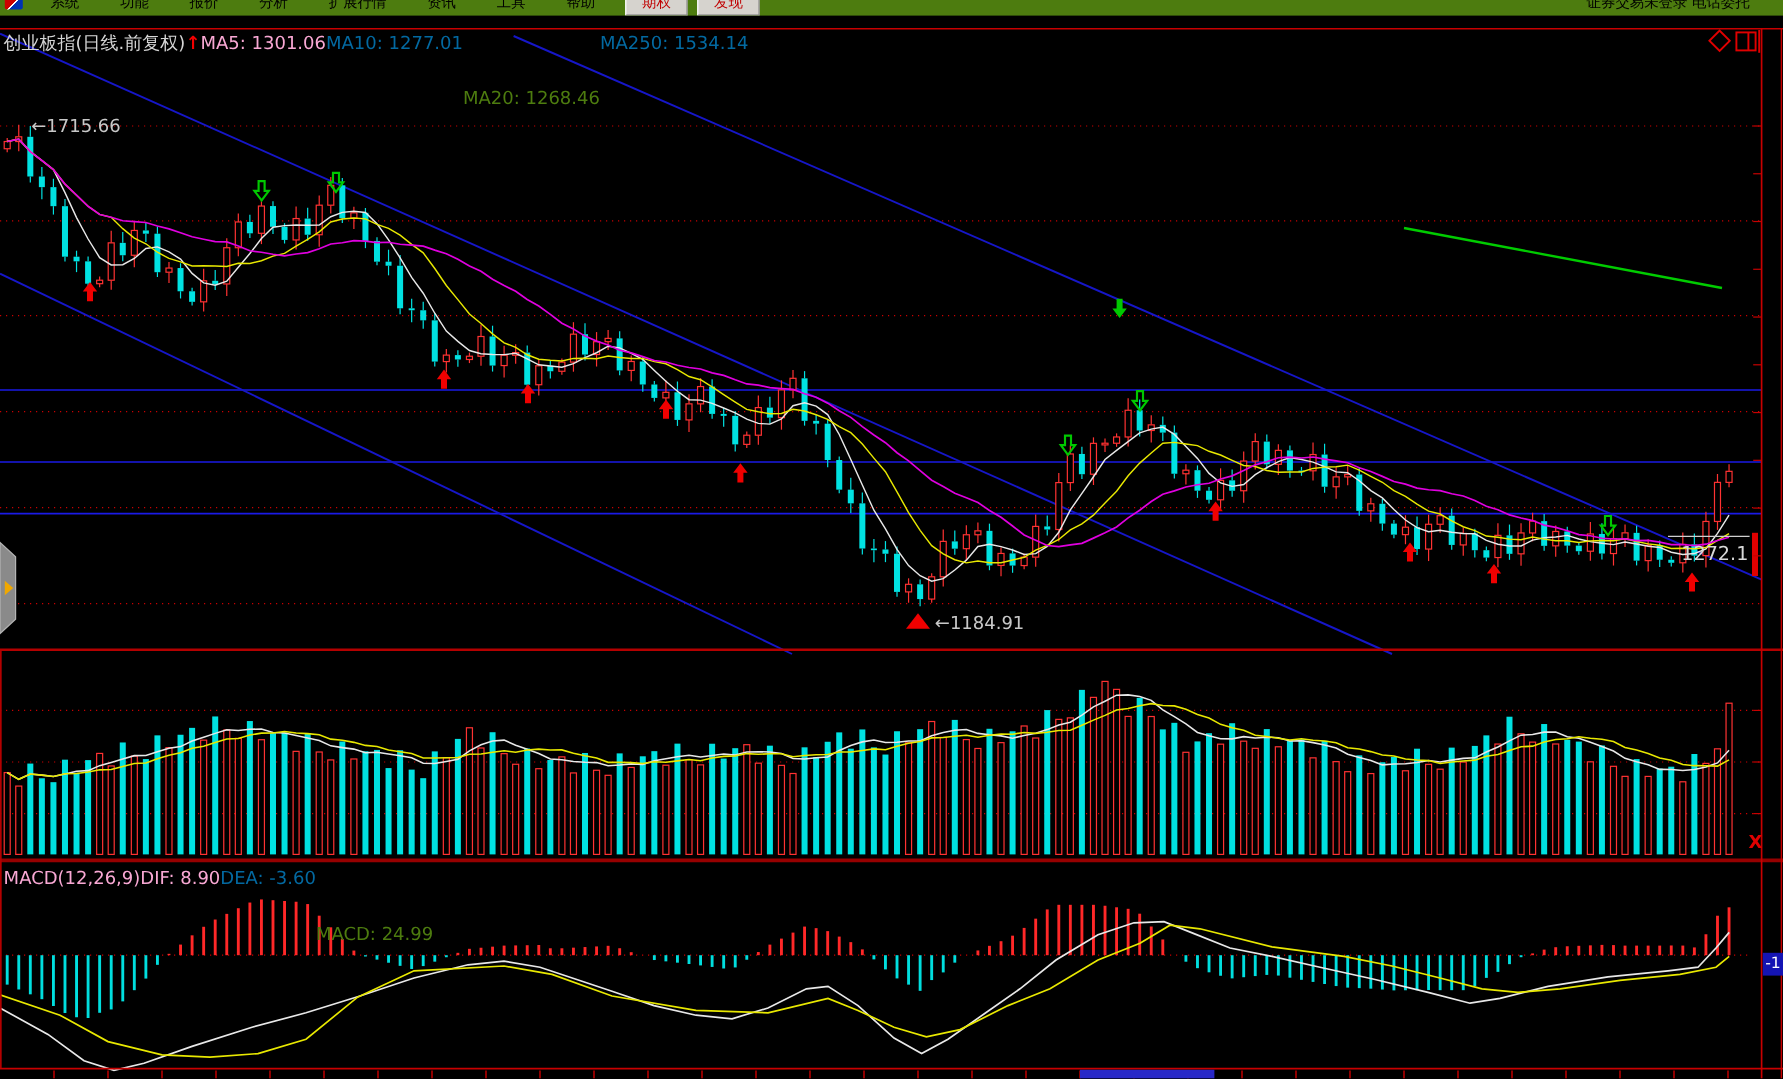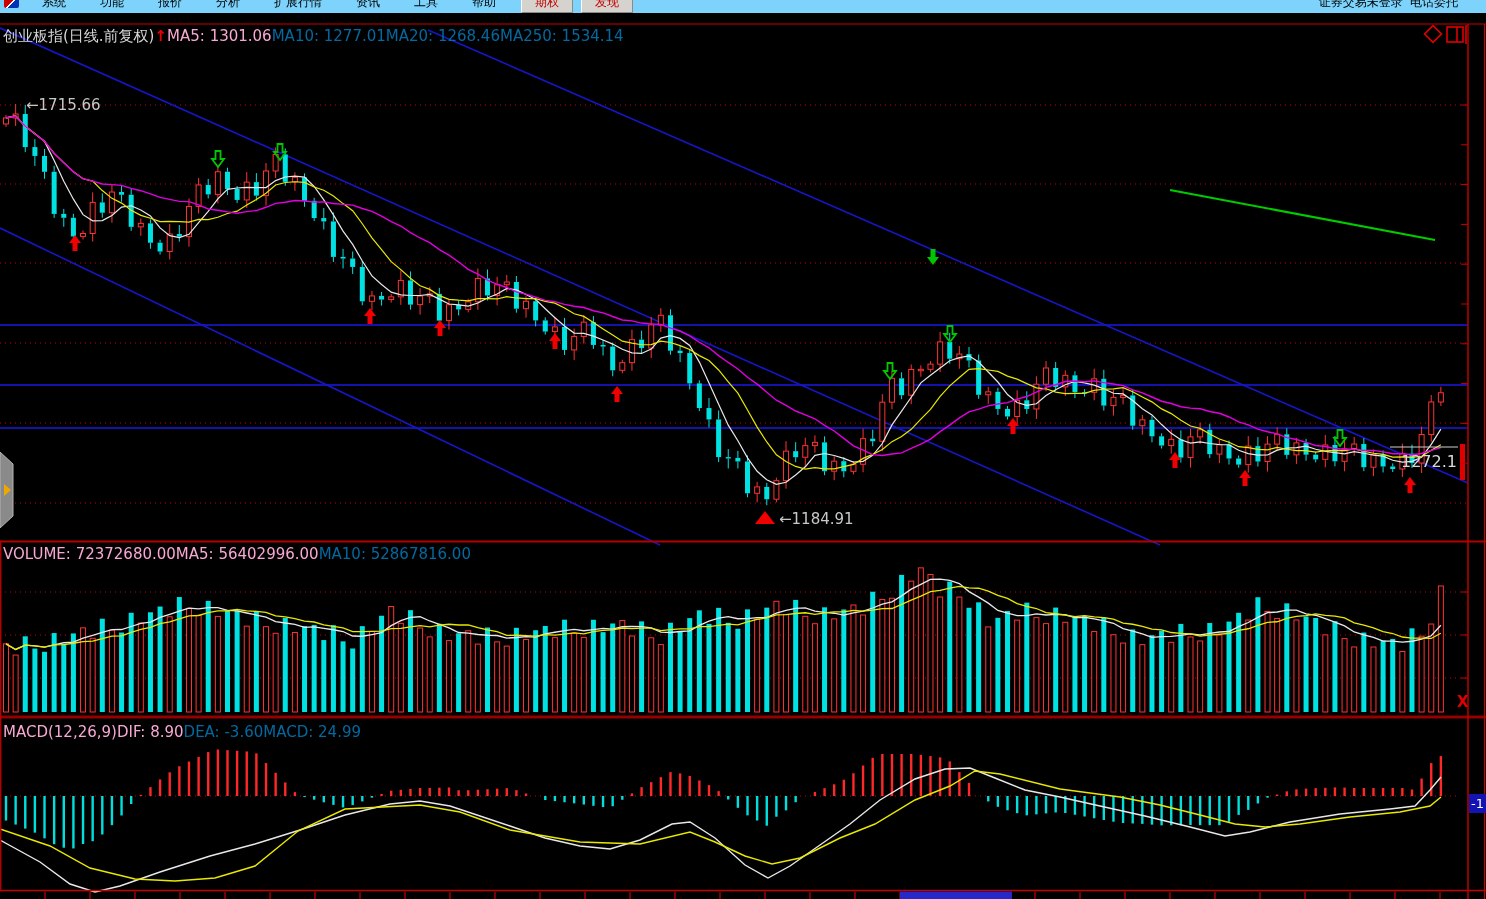--- a/index.html
+++ b/index.html
@@ -1,36 +1,36 @@
 <!DOCTYPE html>
 <html><head>
 <meta charset="utf-8">
 <style>
   html,body{margin:0;padding:0;background:#000;}
   #app{position:relative;width:1486px;height:899px;background:#000;overflow:hidden;
        font-family:"DejaVu Sans","Liberation Sans",sans-serif;}
   
-  .menubar{position:absolute;top:0;left:0;width:1486px;height:13px;background:#7dd3fc;overflow:hidden;font-family:Liberation Mono, monospace;}
+  .menubar{position:absolute;top:0;left:0;width:1486px;height:13px;background:#4d7c0f;overflow:hidden;}
   .menu-inner{display:flex;align-items:center;height:22px;margin-top:-9px;padding-left:2px;}
   .logo-icon{width:15px;height:11px;margin:0 6px 0 2px;border-radius:2px;
              background:linear-gradient(135deg,#c00 48%,#fff 48%,#fff 55%,#0032b4 55%);}
   .mi{font-size:12px;color:#000;padding:0 17px;white-space:nowrap;cursor:default;}
   .mi.hot{color:#c00000;border:1px solid #8a8a8a;border-top-color:#fff;border-left-color:#fff;
           background:#d6d3ce;padding:1px 13px;margin-left:8px;}
   .menu-right{margin-left:auto;font-size:12px;color:#000;padding-right:28px;white-space:nowrap;}
   
   .hdr{position:absolute;left:3px;font-size:15px;display:flex;white-space:nowrap;z-index:5;}
   .hdr span{letter-spacing:0px;}
   .chart-header{top:27px;}
   .vol-header{top:545px;}
   .macd-header{top:723px;}
   .c-title{color:#d6d6d6;}
   .c-white{color:#f9a8d4;}
   .c-yellow{color:#0369a1;}
-  .c-magenta{color:#0369a1;}
+  .c-magenta{color:#4d7c0f;margin-top:46px;}
   .c-green{color:#0369a1;}
   .c-redarrow{color:#f20000;font-weight:bold;}
   .x-label{position:absolute;left:1457px;top:693px;color:#e00000;font-size:15px;font-weight:bold;z-index:6;}
   .close-badge{position:absolute;left:1469px;top:794px;width:17px;height:19px;background:#1414b4;
                color:#fff;font-size:13px;display:flex;align-items:center;justify-content:center;z-index:6;}
   svg{position:absolute;top:0;left:0;}
 </style>
 </head>
 <body>
 
@@ -931,25 +931,20 @@
 
   <div class="hdr chart-header">
     <span class="c-title">创业板指(日线.前复权)</span>
     <span class="c-redarrow">↑</span>
     <span class="c-white">MA5: 1301.06</span>
     <span class="c-yellow">MA10: 1277.01</span>
     <span class="c-magenta">MA20: 1268.46</span>
     <span class="c-green">MA250: 1534.14</span>
   </div>
 
-  <div class="hdr vol-header">
-    <span class="c-white">VOLUME: 72372680.00</span>
-    <span class="c-white">MA5: 56402996.00</span>
-    <span class="c-yellow">MA10: 52867816.00</span>
-  </div>
 
   <div class="hdr macd-header">
     <span class="c-white">MACD(12,26,9)</span>
     <span class="c-white">DIF: 8.90</span>
     <span class="c-yellow">DEA: -3.60</span>
     <span class="c-magenta">MACD: 24.99</span>
   </div>
 
   <div class="x-label">X</div>
   <div class="close-badge">-1</div>

